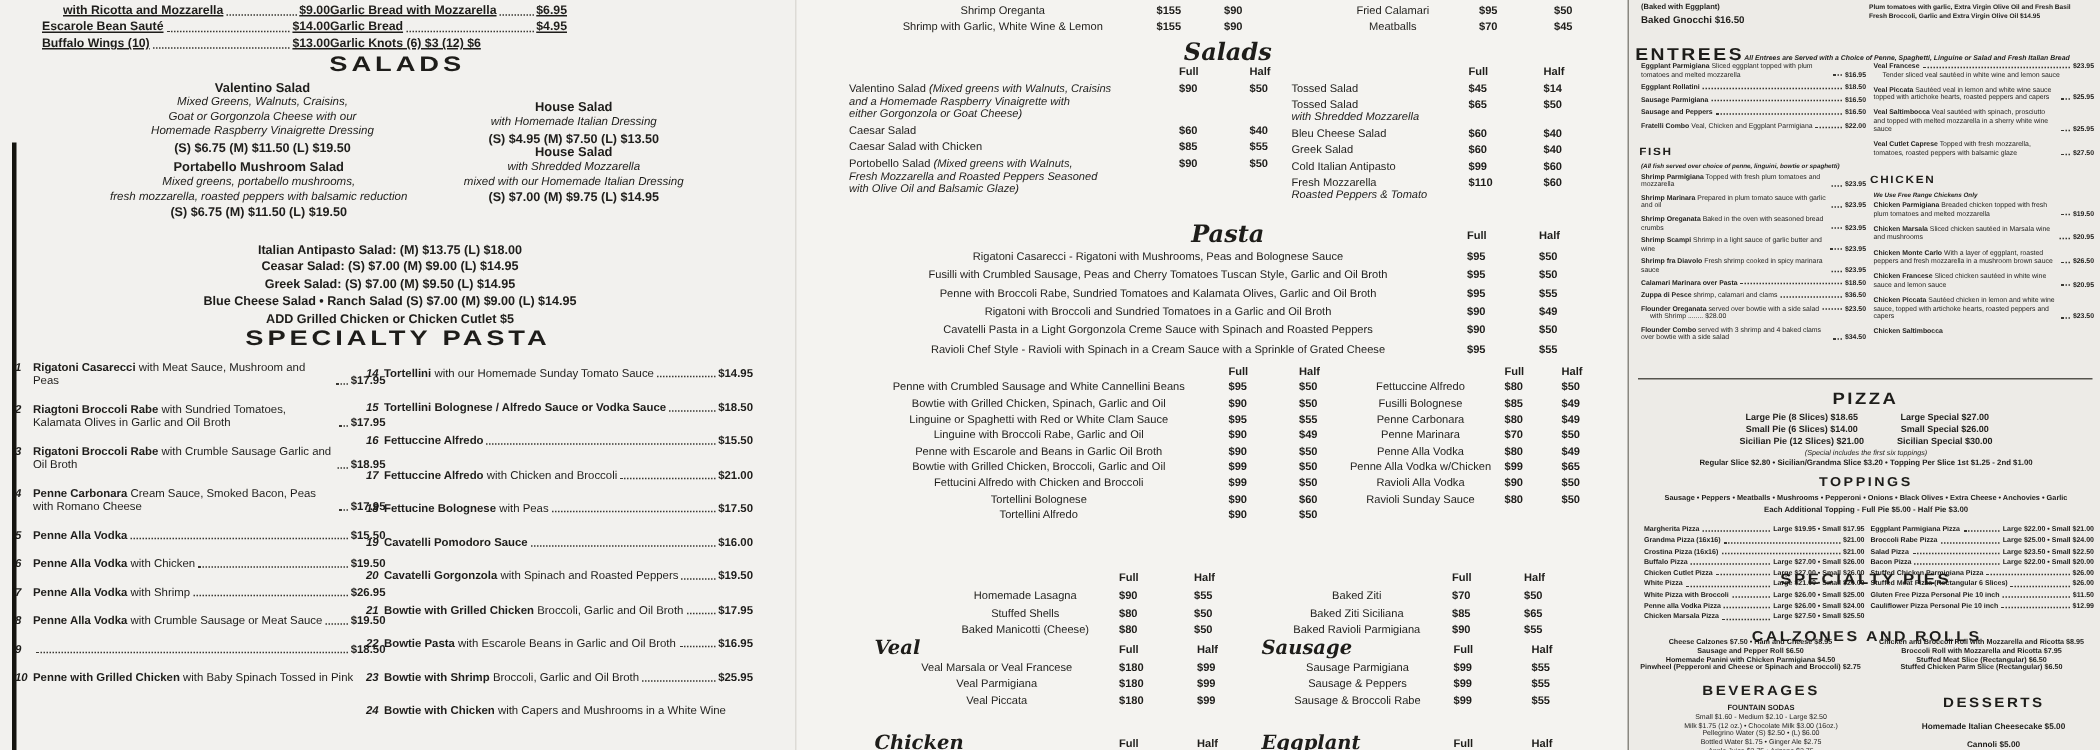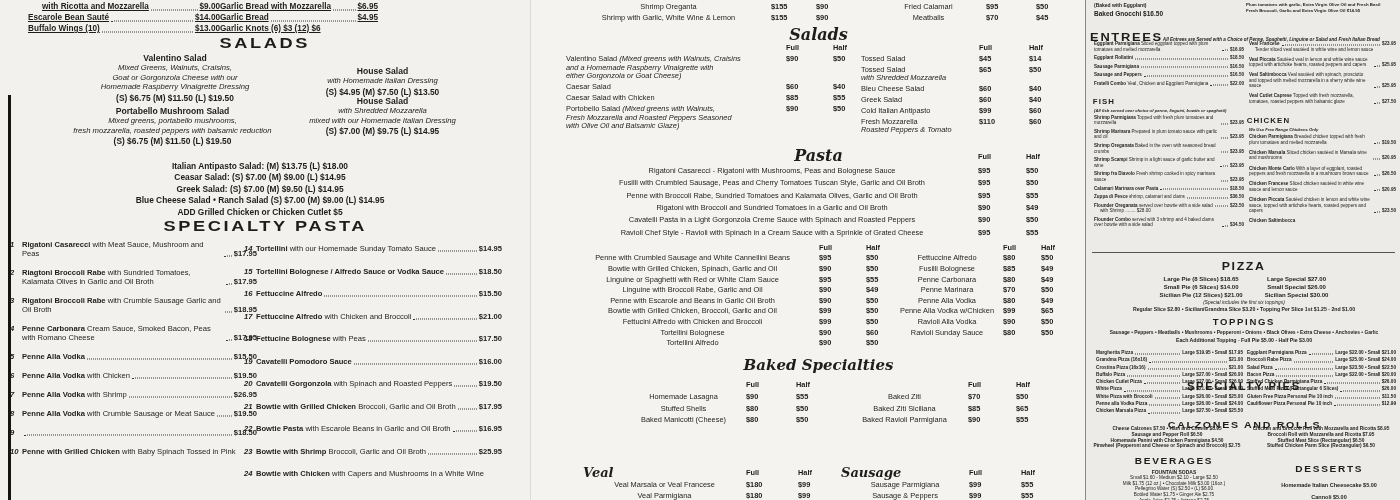--- a/index.html
+++ b/index.html
@@ -82,21 +82,21 @@
   .m-baked-title span{font-size:15px;}
   .m-bk-l{left:90px;top:380px;width:240px;}
   .m-bk-l .mrow{grid-template-columns:125px 50px 50px;padding:1.4px 0;}
   .m-bk-r{left:310px;top:380px;width:230px;}
   .m-bk-r .mrow{grid-template-columns:127px 48px 48px;padding:1.4px 0;}
   .m-veal{left:52px;top:428px;width:270px;}
   .m-veal .mrow{grid-template-columns:163px 52px 52px;padding:1.3px 0;}
   .m-saus{left:310px;top:428px;width:235px;}
   .m-saus .mrow{grid-template-columns:128px 52px 50px;padding:1.3px 0;}
   .m-sec-title{font-size:13px;}
-  .m-hdr-row{align-items:end;margin-top:40px;}
+  .m-hdr-row{align-items:end;}
   .m-bot-l{left:52px;top:491px;width:270px;}
   .m-bot-l .mrow{grid-template-columns:163px 52px 52px;}
   .m-bot-r{left:310px;top:491px;width:235px;}
   .m-bot-r .mrow{grid-template-columns:128px 52px 50px;}
 
   
   .rtitle{display:inline-block;font-weight:900;letter-spacing:1.5px;transform:scaleX(1.12);transform-origin:center;}
   .r-top{left:8px;top:2px;width:300px;display:flex;}
   .r-top-l{width:150px;}
   .r-top-l .b1{font-weight:700;font-size:5px;}
@@ -649,21 +649,20 @@
         <span class="mhalf">$50</span>
       </div>
         <div class="mrow">
         <span class="mnm">Ravioli Sunday Sauce</span>
         <span class="mfull">$80</span>
         <span class="mhalf">$50</span>
       </div>
       </div>
   </div>
 
-  <div class="sec m-title m-baked-title"><span class="script">Baked Specialties</span></div>
   <div class="sec m-bk-l">
     <div class="mrow">
       <span></span>
       <span class="mh">Full</span>
       <span class="mh">Half</span>
     </div>
     <div>
 
     <div class="mrow">
         <span class="mnm">Homemade Lasagna</span>

